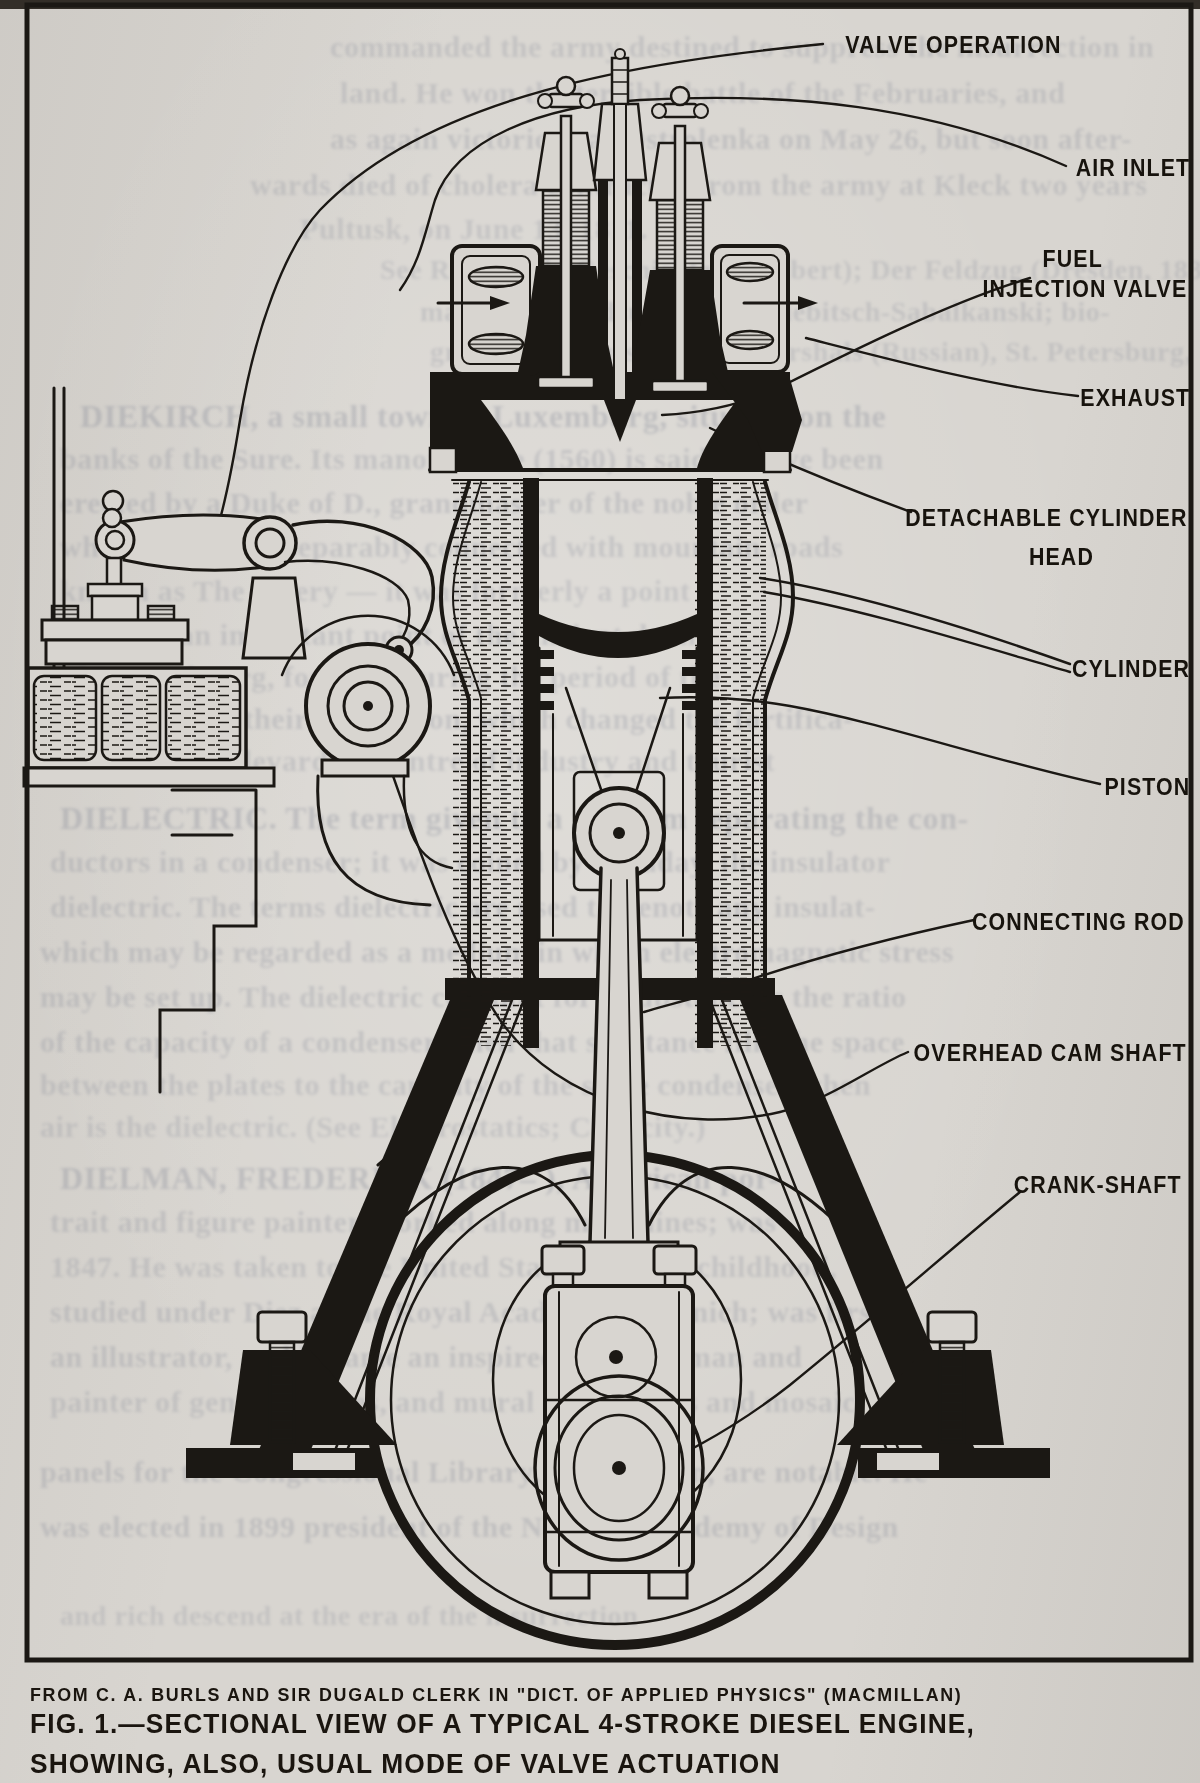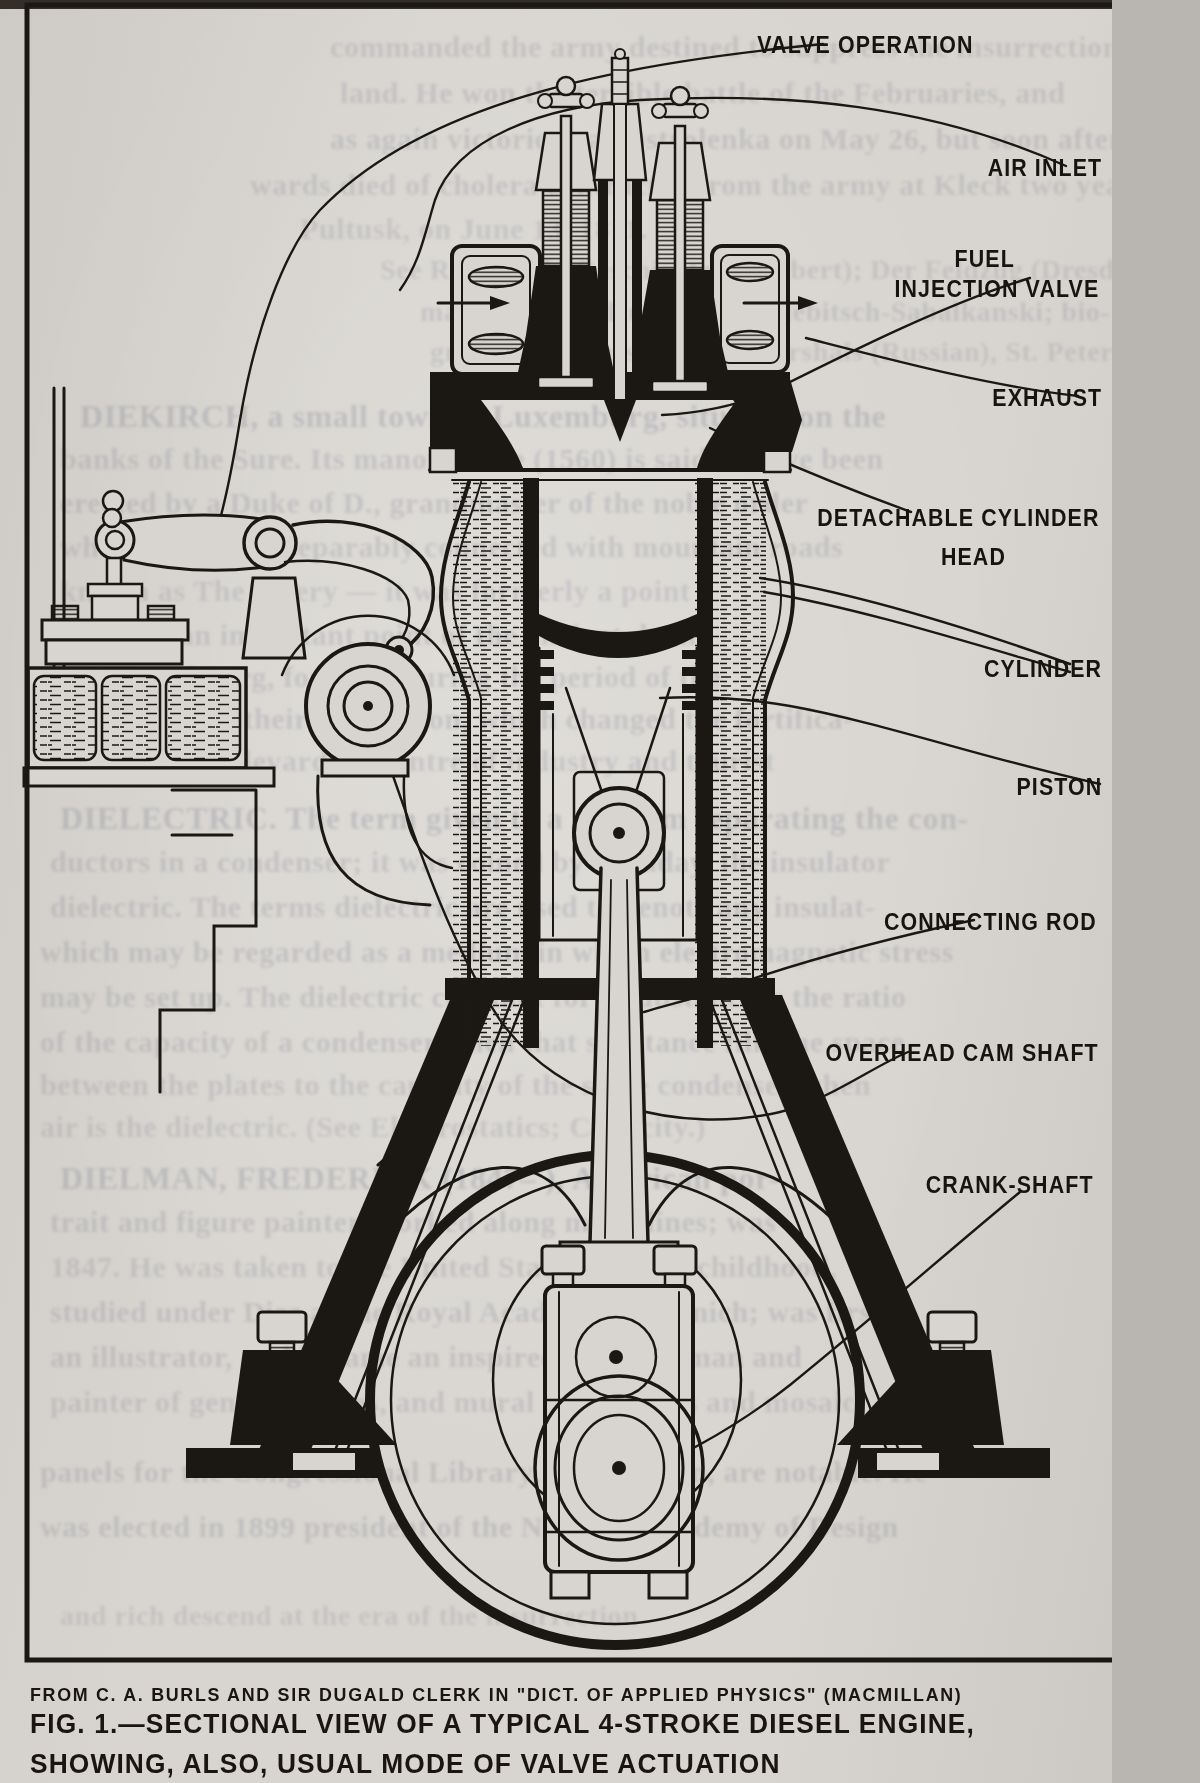--- a/index.html
+++ b/index.html
@@ -1,17 +1,17 @@
 <!DOCTYPE html>
 <html><head>
 <meta charset="utf-8">
 <style>
   html,body{margin:0;padding:0;background:#b9b6b1;}
   .page{
-    position:relative; width:1112px; height:1783px; overflow:hidden;
+    position:relative; width:1200px; height:1783px; overflow:hidden;
     background:#d8d5d0;
     background-image:
       radial-gradient(ellipse at 45% 40%, rgba(255,255,255,.18), rgba(0,0,0,0) 60%),
       linear-gradient(100deg, rgba(120,115,108,.10), rgba(0,0,0,0) 30%, rgba(0,0,0,0) 75%, rgba(120,115,108,.12));
     font-family:"Liberation Sans", sans-serif;
   }
   .ghost{
     position:absolute; white-space:nowrap;
     font-family:"Liberation Serif", serif; font-weight:700;
     color:#6d7386; letter-spacing:.6px;

